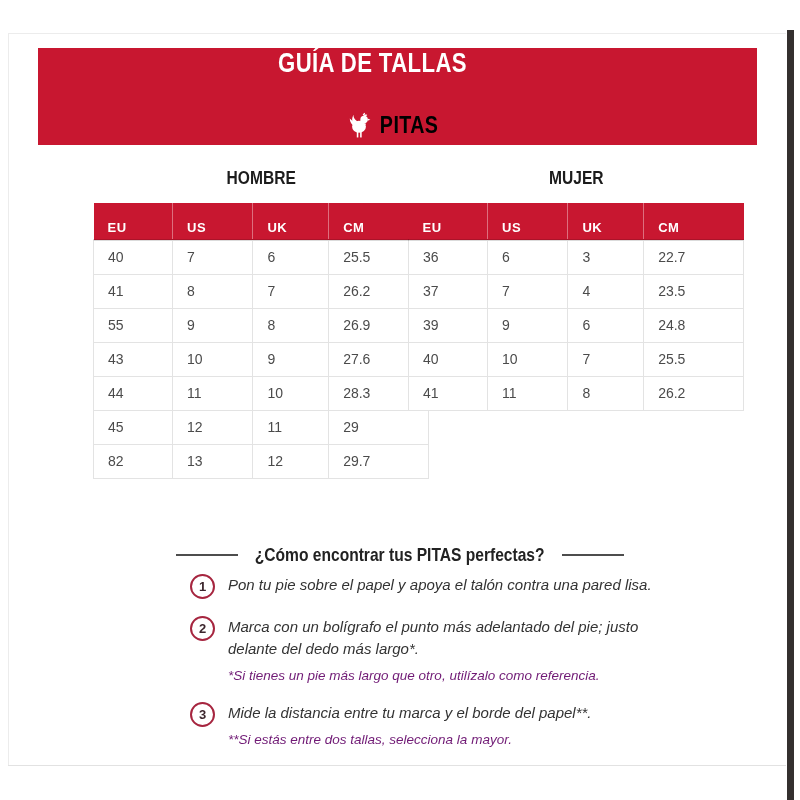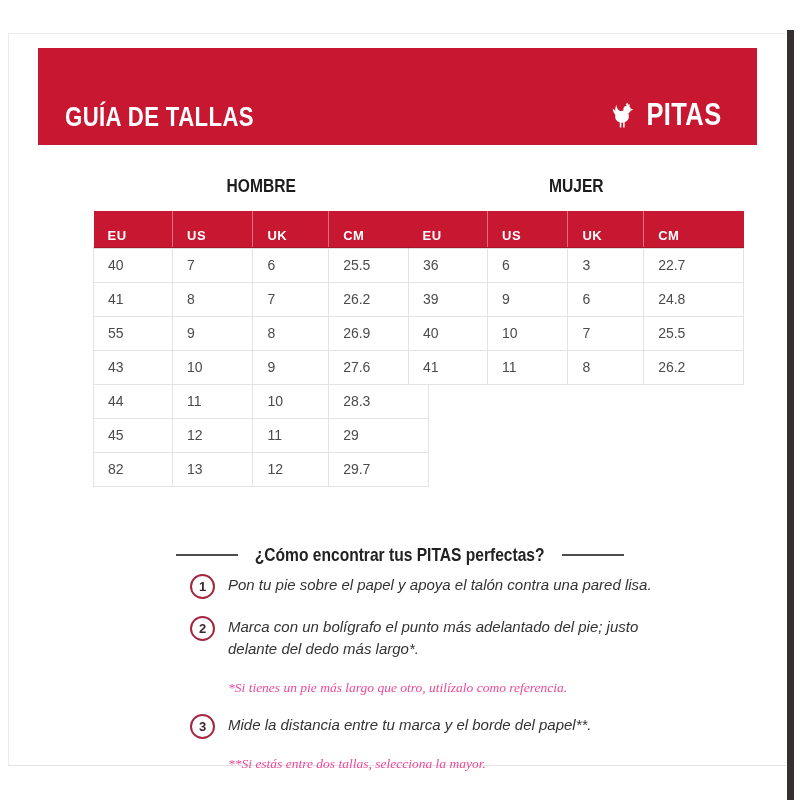--- a/index.html
+++ b/index.html
@@ -19,30 +19,30 @@
 
   
   .cond { display:inline-block; transform:scaleX(0.82); white-space:nowrap; }
   .o-left   { transform-origin:left center; }
   .o-center { transform-origin:center; }
   .o-right  { transform-origin:right center; }
 
   
   .banner {
     position:absolute; left:38px; top:48px; width:719px; height:97px;
-    display:flex; align-items:flex-end; justify-content:space-between;
-    padding:0 36px 12px 27px; box-sizing:border-box;
+    display:flex; align-items:center; justify-content:space-between;
+    padding:0 36px 6px 27px; box-sizing:border-box;flex-direction:column;
   }
   .banner-title { color:#fff; font-size:27px; font-weight:bold; letter-spacing:.5px; }
   .logo { display:flex; align-items:center; }
   .logo svg { display:block; }
-  .brand-text { color:#ffffff; font-size:31px; font-weight:bold; letter-spacing:.5px; margin-left:-4px; }
-
-  
-  .table-block { position:absolute; top:176px; width:336px; }
+  .brand-text { color:#000000; font-size:24px; font-weight:bold; letter-spacing:.5px; margin-left:-4px; }
+
+  
+  .table-block { position:absolute; top:168px; width:336px; }
   .table-block.hombre { left:93px; }
   .table-block.mujer  { left:408px; }
   .table-title { text-align:center; font-size:19px; font-weight:bold; color:#1c1c1c; line-height:20px; margin-bottom:15px; }
   table.sizes { width:100%; border-collapse:collapse; table-layout:fixed; }
   table.sizes th {
     height:37px; text-align:left; padding:12px 0 0 14px; box-sizing:border-box;
     color:#fff; font-size:13px; font-weight:bold; letter-spacing:.5px;
     border-right:1px solid rgba(255,255,255,.38);
     border-bottom:2px solid rgba(0,0,0,.14);
   }
@@ -63,21 +63,21 @@
   .steps { position:absolute; top:574px; left:190px; width:478px; }
   .step { display:flex; align-items:flex-start; gap:13px; margin-bottom:17px; }
   .step-circle {
     flex:0 0 auto; width:21px; height:21px; margin-top:0;
     border:2px solid #a6253f; border-radius:50%;
     display:flex; align-items:center; justify-content:center;
     font-size:13px; font-weight:bold; color:#3c262d;
   }
   .step-body { flex:1; }
   .step-text { font-size:15px; color:#333; line-height:22px; max-width:446px;font-style:italic; }
-  .step-note { font-size:13.5px; color:#ec4899; font-style:italic; margin-top:18px; line-height:19px;font-family:Liberation Serif, serif; }
+  .step-note { font-size:13.5px; color:#701a75; font-style:italic; margin-top:6px; line-height:19px; }
 </style>
 </head>
 <body>
 
 <div class="page">
 
   <div class="edge-top"></div>
   <div class="edge-left"></div>
   <div class="edge-bottom"></div>
   <div class="scrollbar"></div>
@@ -191,20 +191,26 @@
             <th style="background: rgb(200, 23, 48);">UK</th>
             <th style="background: rgb(200, 23, 48);">CM</th>
           </tr>
         </thead>
       <tbody>
           <tr>
             <td>36</td>
             <td>6</td>
             <td>3</td>
             <td>22.7</td>
+          </tr>
+          <tr>
+            <td>37</td>
+            <td>7</td>
+            <td>4</td>
+            <td>23.5</td>
           </tr>
           <tr>
             <td>39</td>
             <td>9</td>
             <td>6</td>
             <td>24.8</td>
           </tr>
           <tr>
             <td>40</td>
             <td>10</td>

